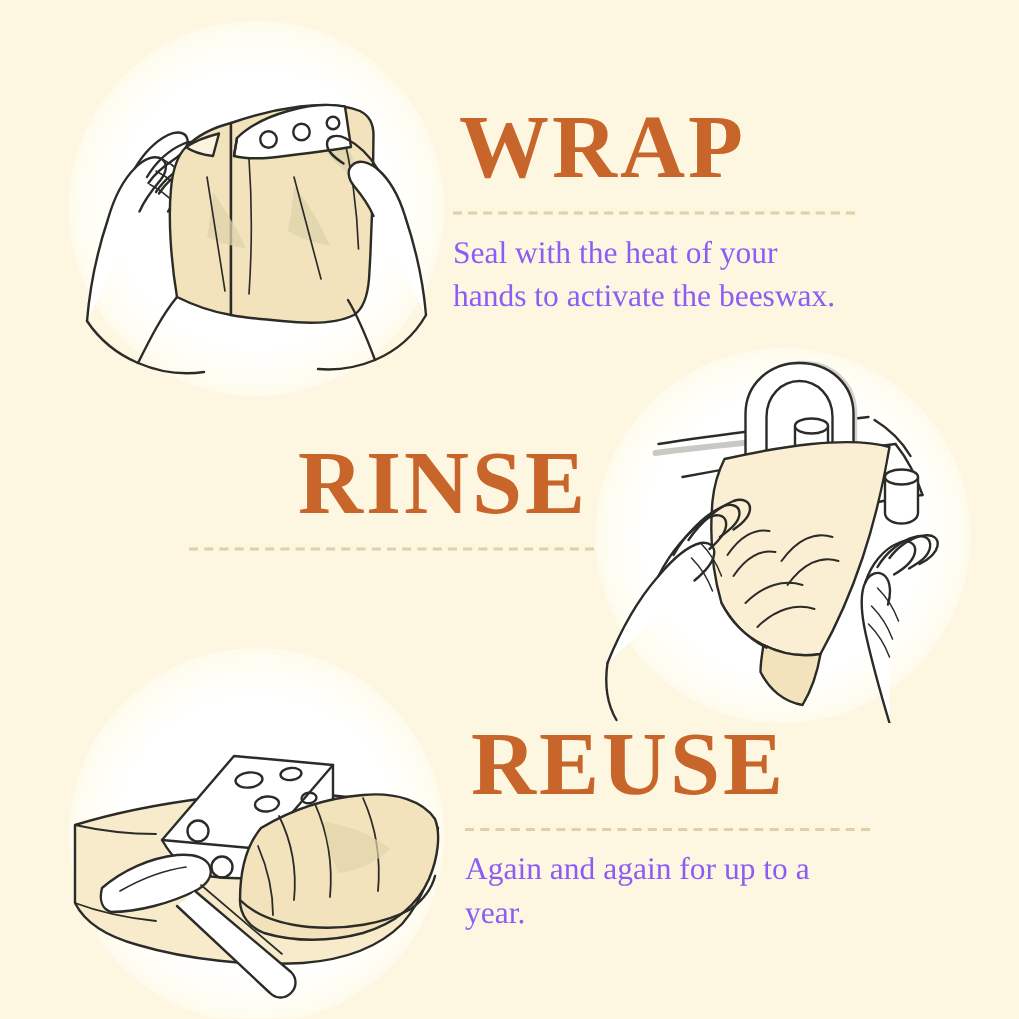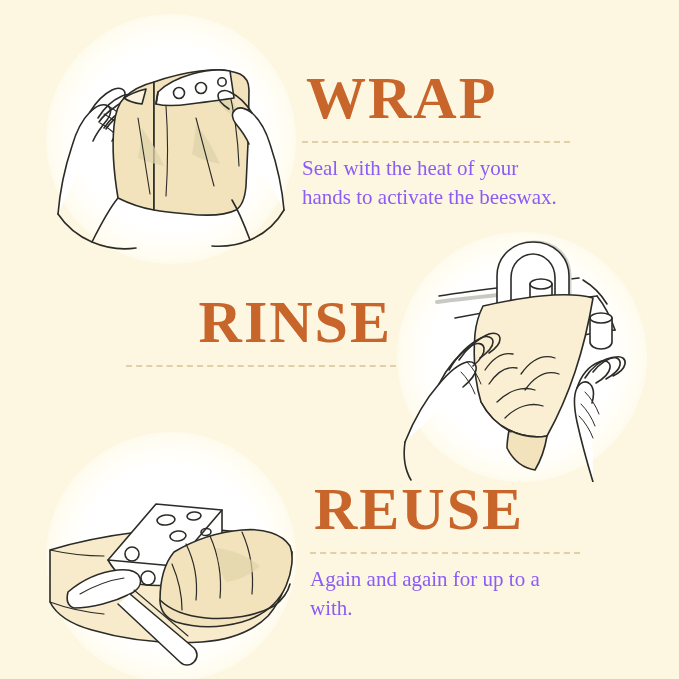--- a/index.html
+++ b/index.html
@@ -309,17 +309,17 @@
                    C144,234 138,234 134,230 L72,172" fill="#ffffff"></path>
           <path d="M88,158 L142,204" stroke-width="1.1"></path>
           <path d="M34,162 C48,154 64,148 78,146" stroke-width="1.1"></path>
         </g>
       </svg>
     </div>
 
     <div class="textcol" id="step3-text">
       <p class="heading">REUSE</p>
       <div class="rule"></div>
-      <p class="body">Again and again for up to a with.</p>
+      <p class="body">Again and again for up to a year.</p>
     </div>
   </div>
 
 </div>
 
 </body></html>

